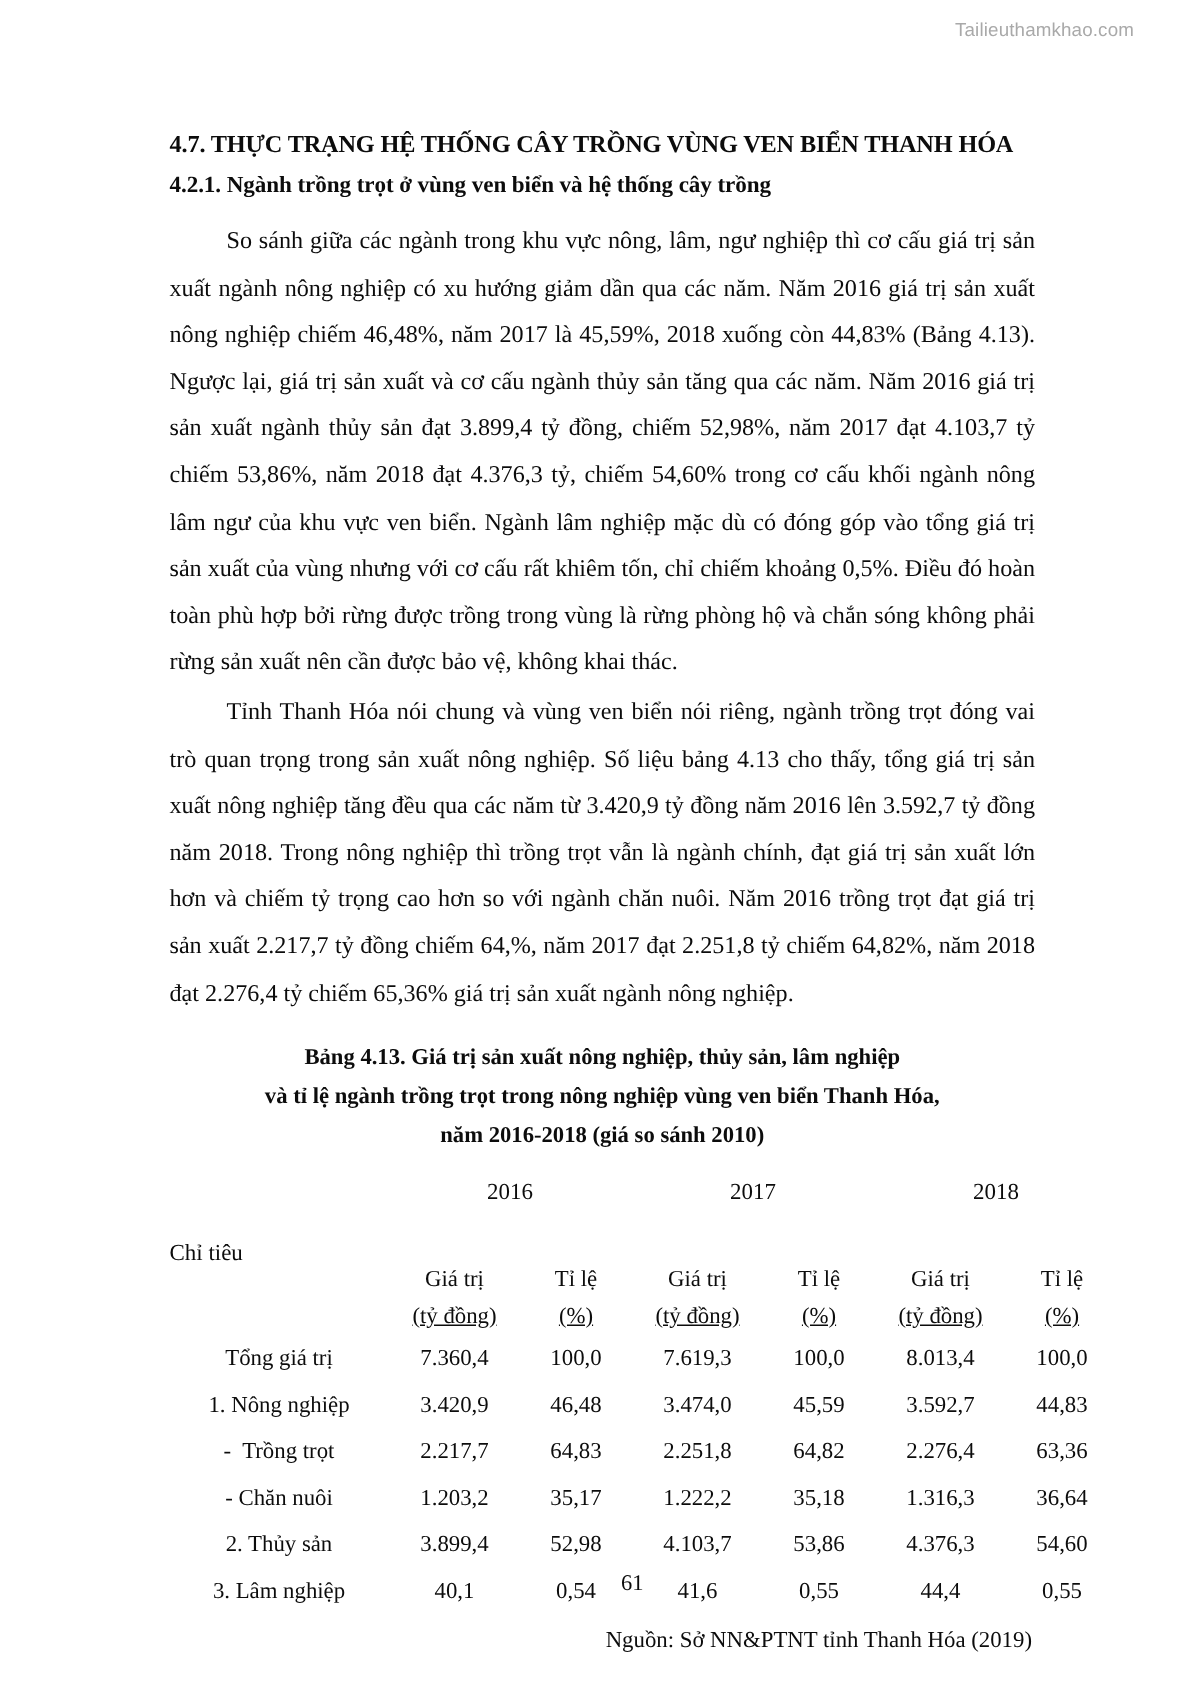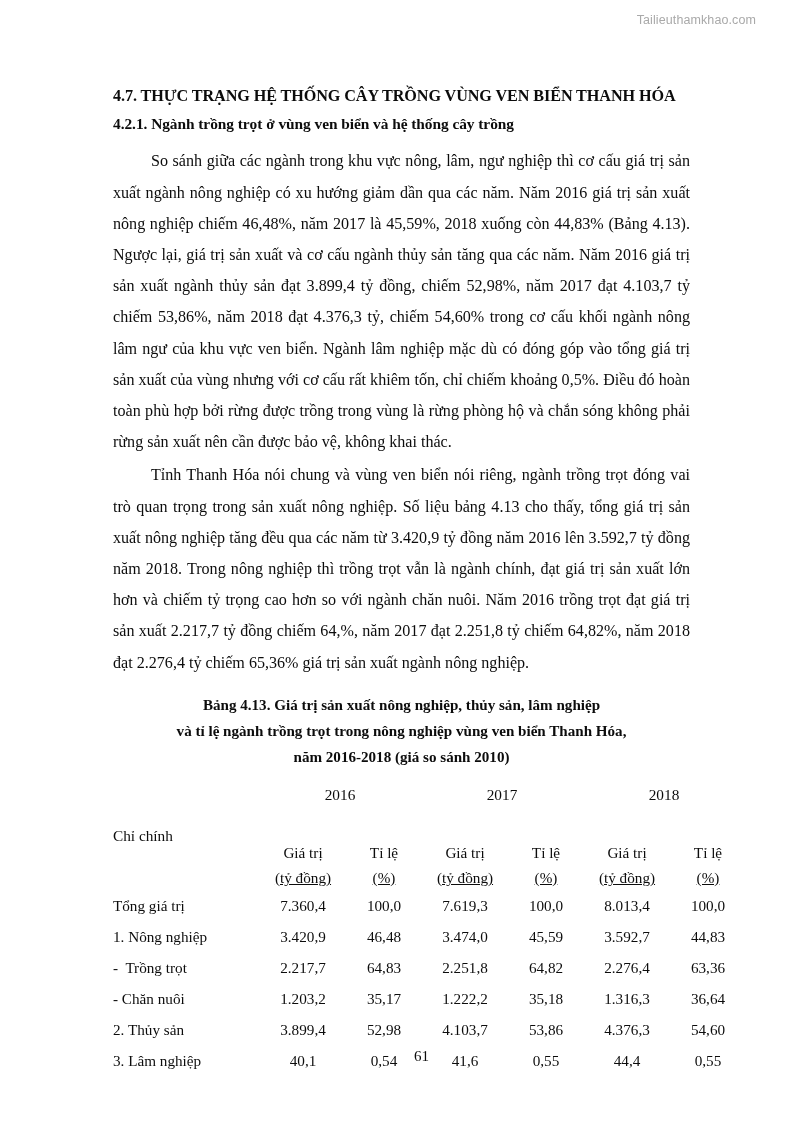--- a/index.html
+++ b/index.html
@@ -124,21 +124,21 @@
 
   th.rowhead-label {
     font-weight: bold;
     text-align: left;
     font-size: 15.3px;
     padding-left: 9px;
     vertical-align: middle;
   }
 
   td.rowlabel {
-    text-align: left;
+    text-align: center;
     padding-left: 13px;
     height: 31px;
     line-height: 31px;
     white-space: pre;
   }
   td.num {
     text-align: center;
     height: 31px;
     line-height: 31px;
   }
@@ -189,21 +189,21 @@
         <col class="c-label">
           <col class="c-val">
           <col class="c-pct">
         <col class="c-val">
           <col class="c-pct">
         <col class="c-val">
           <col class="c-pct">
       </colgroup>
       <thead>
         <tr class="rule-top">
-          <th rowspan="2" class="rowhead-label">Chỉ chính</th>
+          <th rowspan="2" class="rowhead-label">Chỉ tiêu</th>
           <th class="year year-under" colspan="2">2016</th>
           <th class="year year-under" colspan="2">2017</th>
           <th class="year year-under" colspan="2">2018</th>
         </tr>
         <tr>
           <th class="subhead">
             <span class="l1">Giá trị</span>
             <span class="l2">(tỷ đồng)</span>
           </th>
           <th class="subhead">
@@ -279,18 +279,19 @@
           <td class="num">40,1</td>
           <td class="num">0,54</td>
           <td class="num">41,6</td>
           <td class="num">0,55</td>
           <td class="num">44,4</td>
           <td class="num">0,55</td>
         </tr>
       </tbody>
     </table>
 
+    <div class="source">Nguồn: Sở NN&amp;PTNT tỉnh Thanh Hóa (2019)</div>
 
   </div>
 
   <div class="page-number">61</div>
 
 </div>
 
 </body></html>

